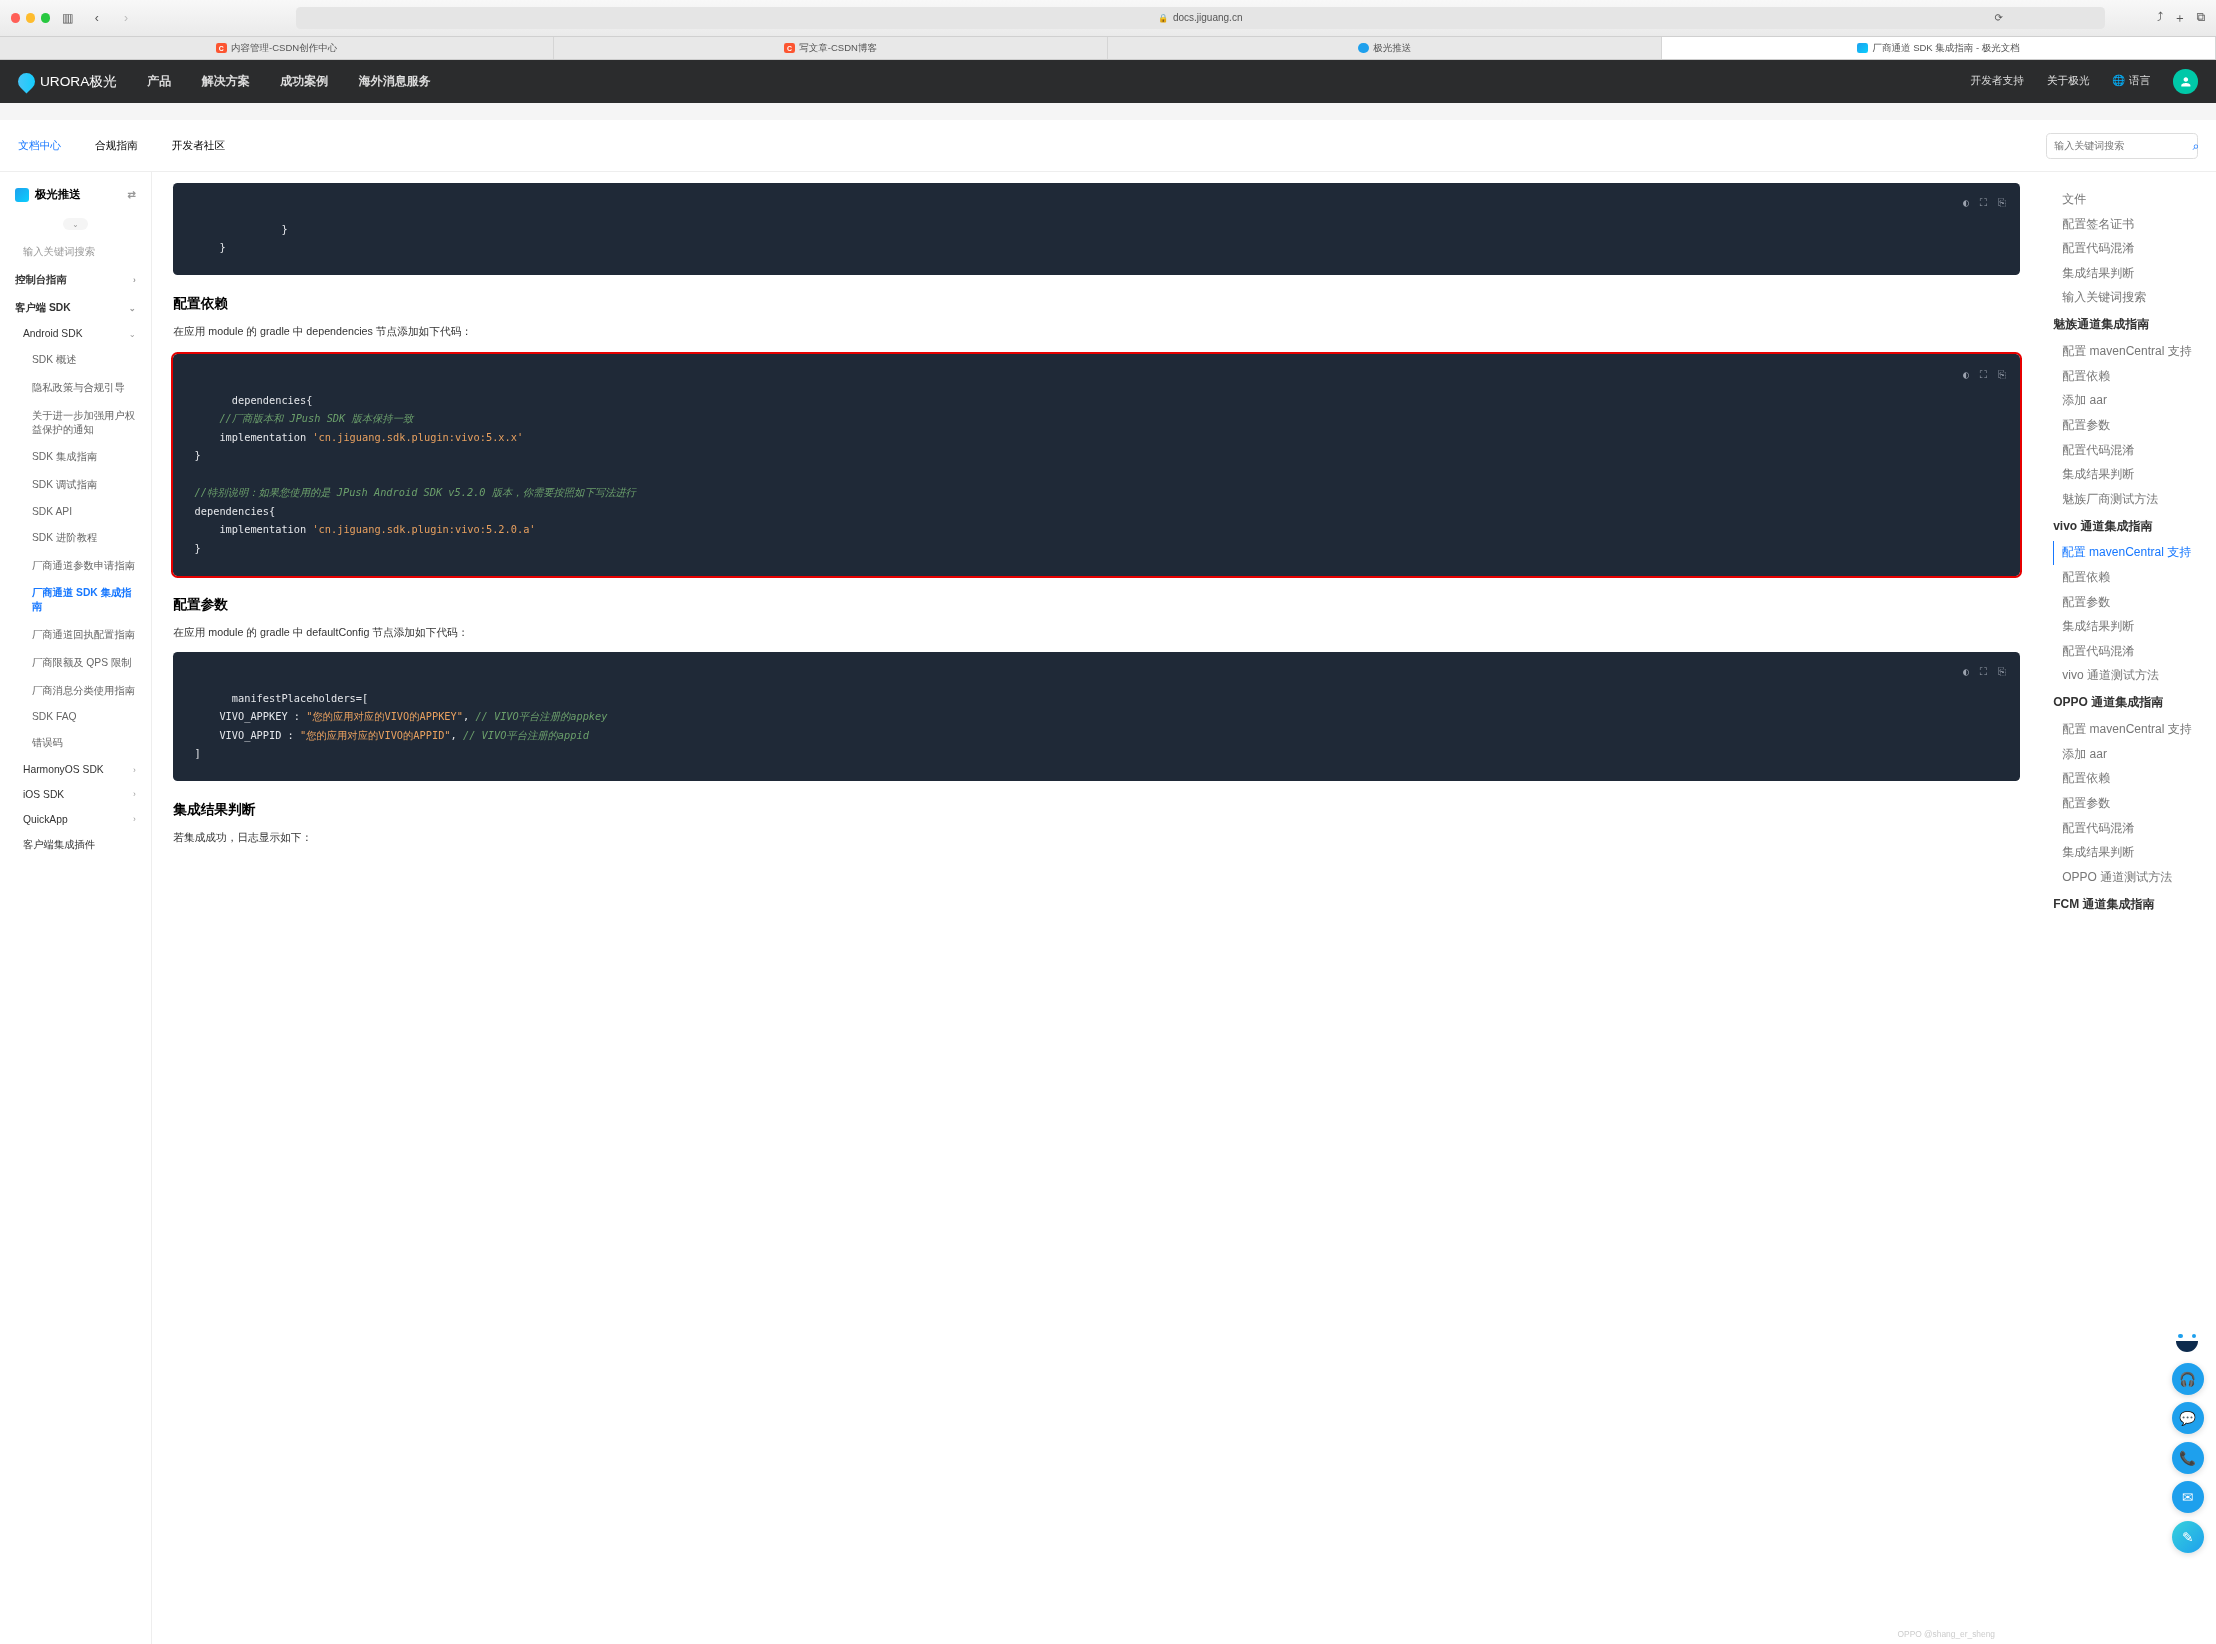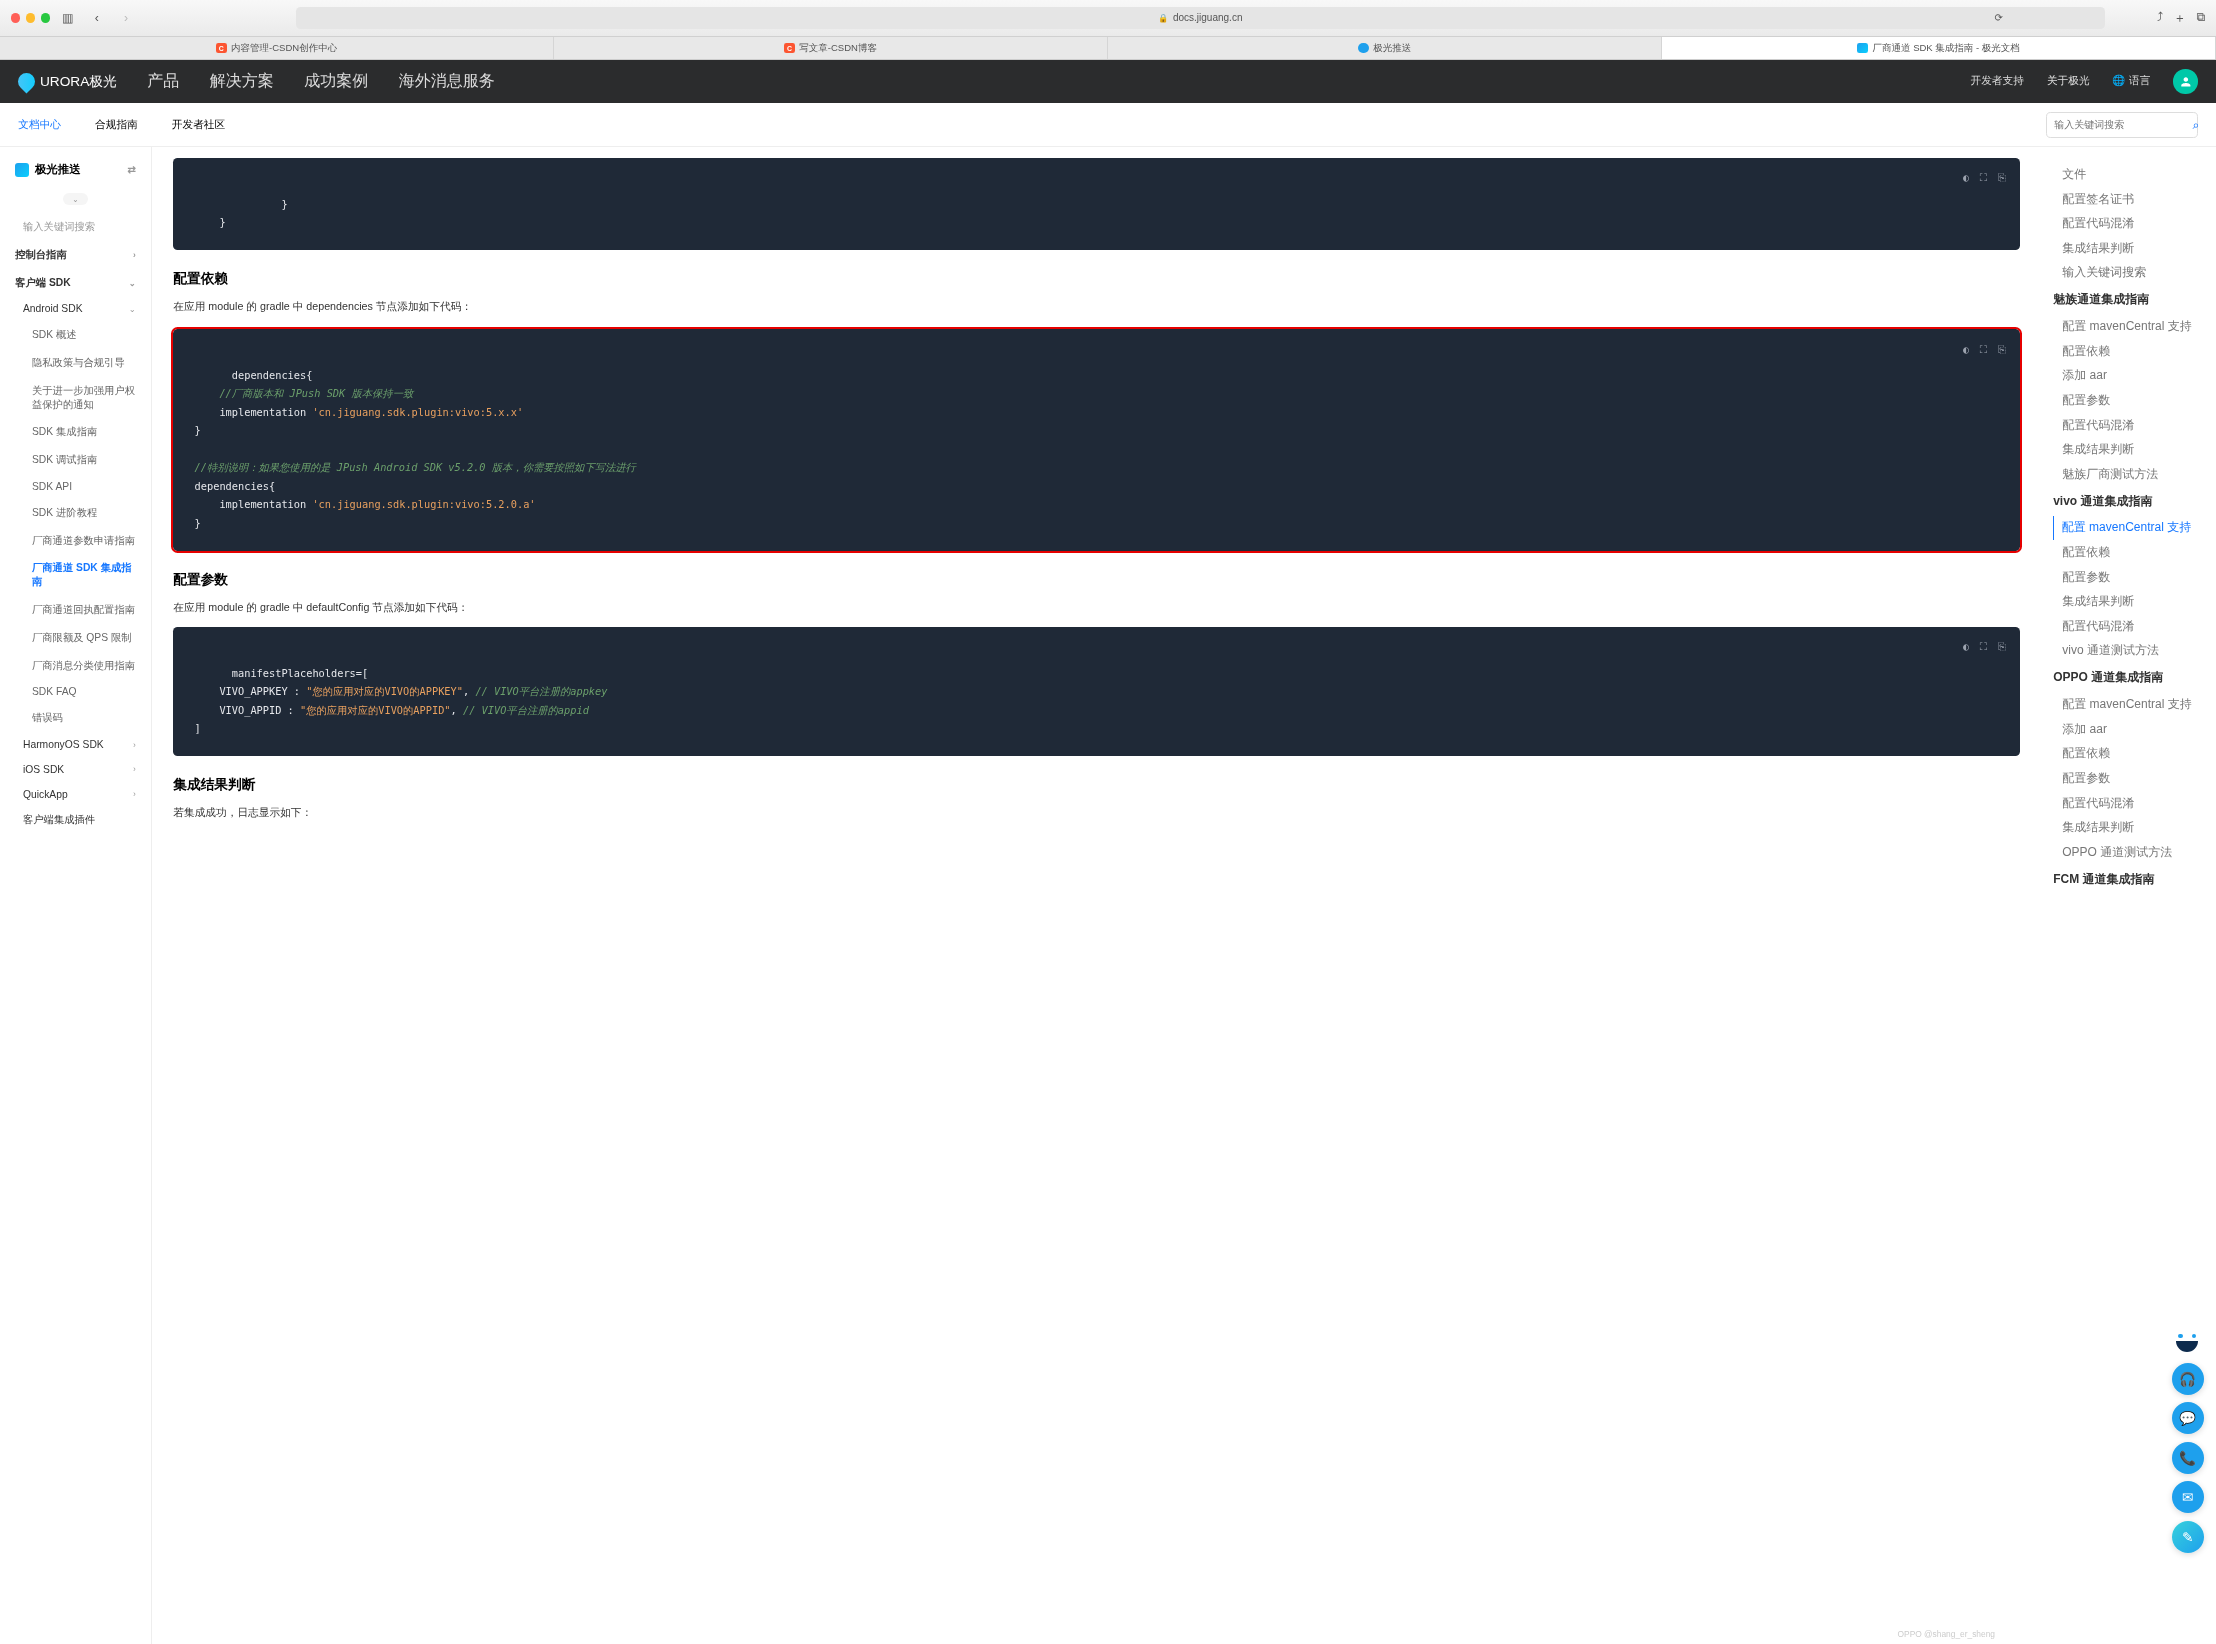--- a/index.html
+++ b/index.html
@@ -24,27 +24,27 @@
     .browser-tab.active { background: #fff; }
     .tab-icon { width: 10.7px; height: 10.7px; border-radius: 2.3px; }
     .tab-icon.csdn { background: #fc5531; color: white; font-size: 6.9px; font-weight: bold; display: flex; align-items: center; justify-content: center; }
     .tab-icon.jg { background: #1ea0ed; border-radius: 50%; }
     .tab-icon.jgdoc { background: linear-gradient(135deg, #1ea0ed, #0acffe); border-radius: 2.3px; }
     
     
     .app-header { background: #2b2c2d; height: 43px; display: flex; align-items: center; padding: 0 18.3px; color: #fff; }
     .logo { display: flex; align-items: center; gap: 4.6px; font-size: 13.7px; font-weight: 500; margin-right: 30.5px; }
     .logo-icon { width: 17px; height: 17px; background: linear-gradient(135deg, #4fc3f7, #0acffe); border-radius: 50% 50% 50% 0; transform: rotate(-45deg); }
-    .nav-item { margin-right: 30.5px; font-size: 16px; color: #ddd; cursor: pointer; }
+    .nav-item { margin-right: 30.5px; font-size: 12px; color: #ddd; cursor: pointer; font-weight: bold; }
     .header-right { margin-left: auto; display: flex; align-items: center; gap: 23px; font-size: 10.7px; color: #ddd; }
     .avatar { width: 24.4px; height: 24.4px; background: #00c8a8; border-radius: 50%; display: flex; align-items: center; justify-content: center; }
     .avatar svg { width: 13.7px; height: 13.7px; fill: #fff; }
     
     
-    .sub-header { background: #fff; height: 44px; display: flex; align-items: center; padding: 0 18.3px; border-bottom: 0.8px solid #eee; }
+    .sub-header { background: #fff; height: 52px; display: flex; align-items: center; padding: 0 18.3px; border-bottom: 0.8px solid #eee; margin-top: 17px; }
     .sub-nav-item { margin-right: 34px; font-size: 10.7px; font-weight: 500; cursor: pointer; }
     .sub-nav-item.active { color: #1677ff; }
     .search-box { margin-left: auto; width: 152px; height: 26px; border: 0.8px solid #ddd; border-radius: 4.6px; display: flex; align-items: center; padding: 0 7.6px; gap: 6.1px; }
     .search-box input { border: none; outline: none; flex: 1; font-size: 10px; }
     .search-icon { color: #1677ff; }
     
     
     .layout { display: flex; height: calc(100vh - 142px); background: #fff; }
     
     

